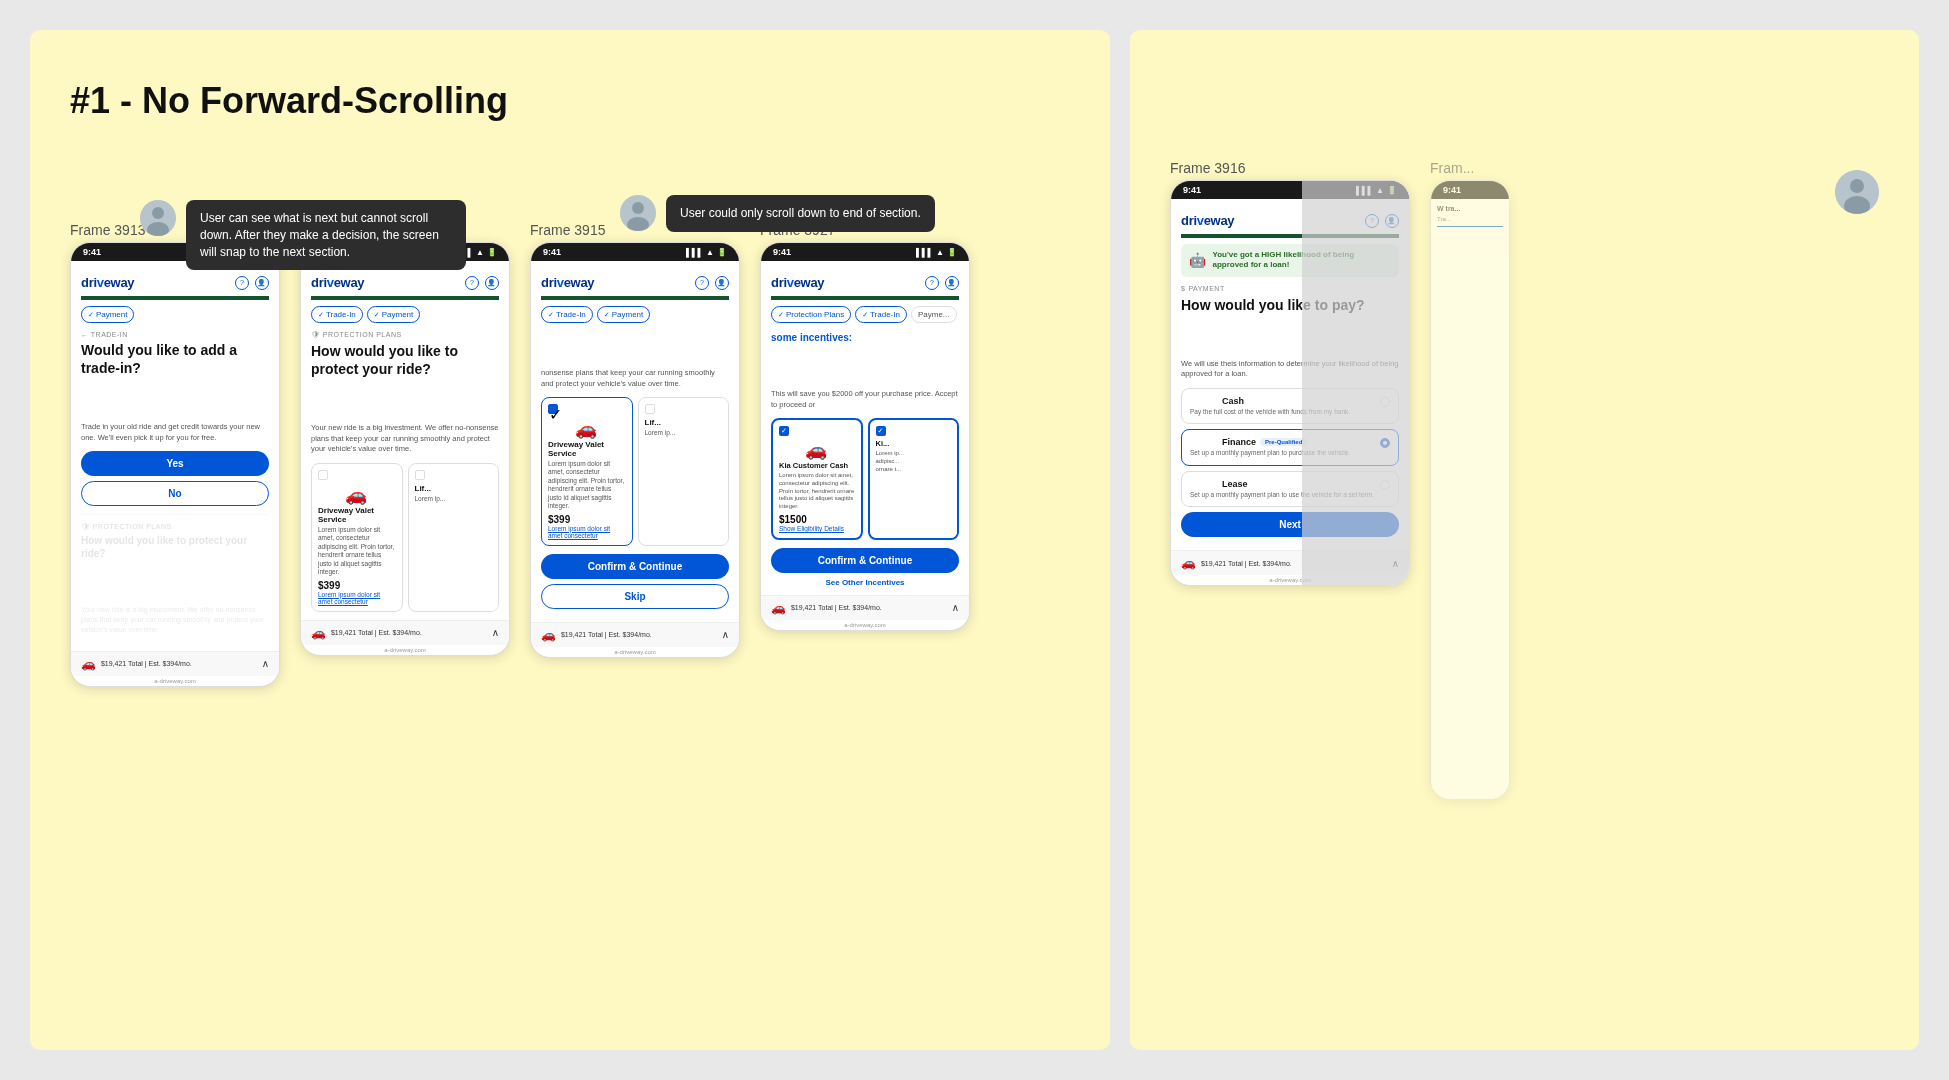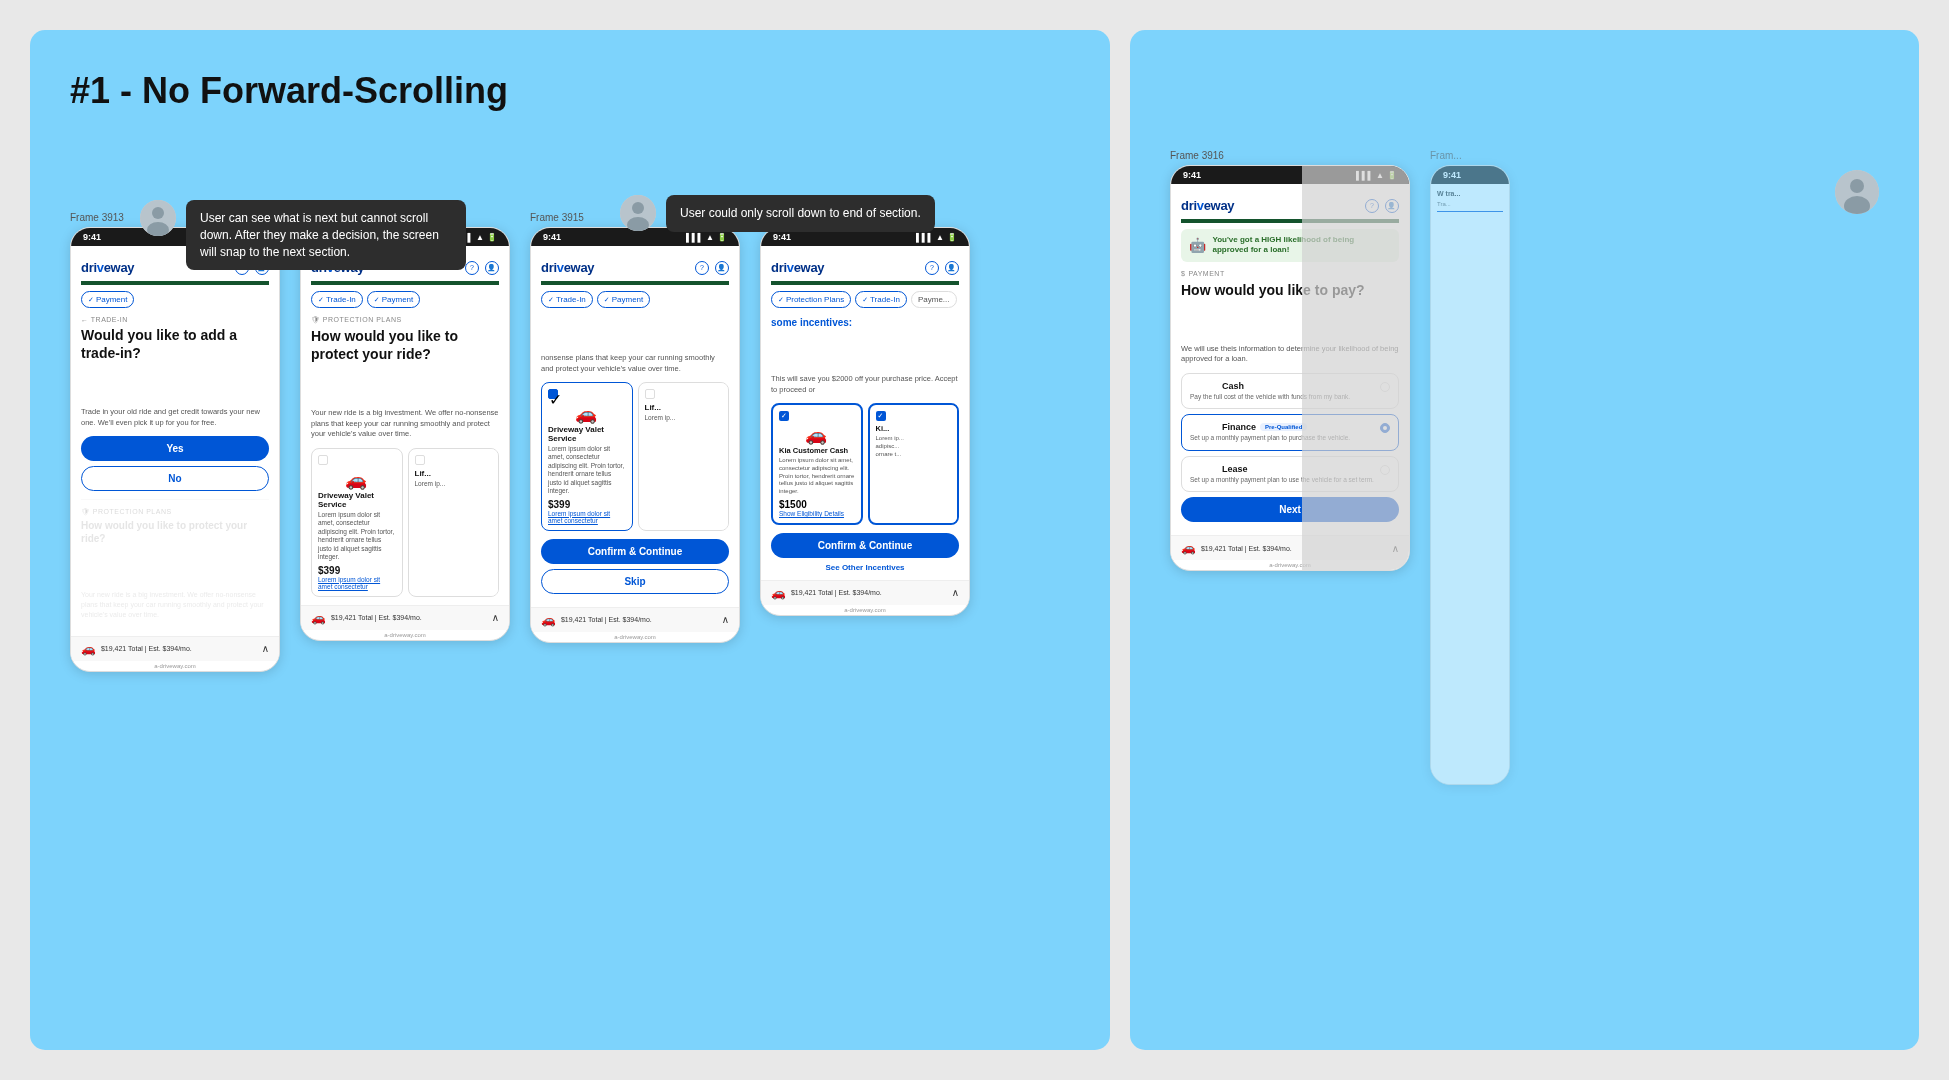--- a/index.html
+++ b/index.html
@@ -13,23 +13,23 @@
 
     .canvas {
       display: flex;
       width: 1949px;
       height: 1080px;
       padding: 30px;
       gap: 20px;
     }
 
     .section-panel {
-      background: #7dd3fc;
-      border-radius: 15px;
-      padding: 40px 40px 30px 40px;
+      background: #fef9c3;
+      border-radius: 10px;
+      padding: 50px 40px 30px 40px;
       position: relative;
       overflow: hidden;
     }
 
     .section-left {
       width: 1080px;
       flex-shrink: 0;
     }
 
     .section-right {
@@ -83,21 +83,21 @@
     }
 
     
     .mobile-frame-wrapper {
       display: flex;
       flex-direction: column;
       align-items: flex-start;
     }
 
     .frame-label {
-      font-size: 10px;
+      font-size: 14px;
       color: #555;
       margin-bottom: 4px;
     }
 
     .mobile-frame {
       width: 210px;
       background: #fff;
       border-radius: 20px;
       overflow: hidden;
       box-shadow: 0 2px 12px rgba(0,0,0,0.15);

